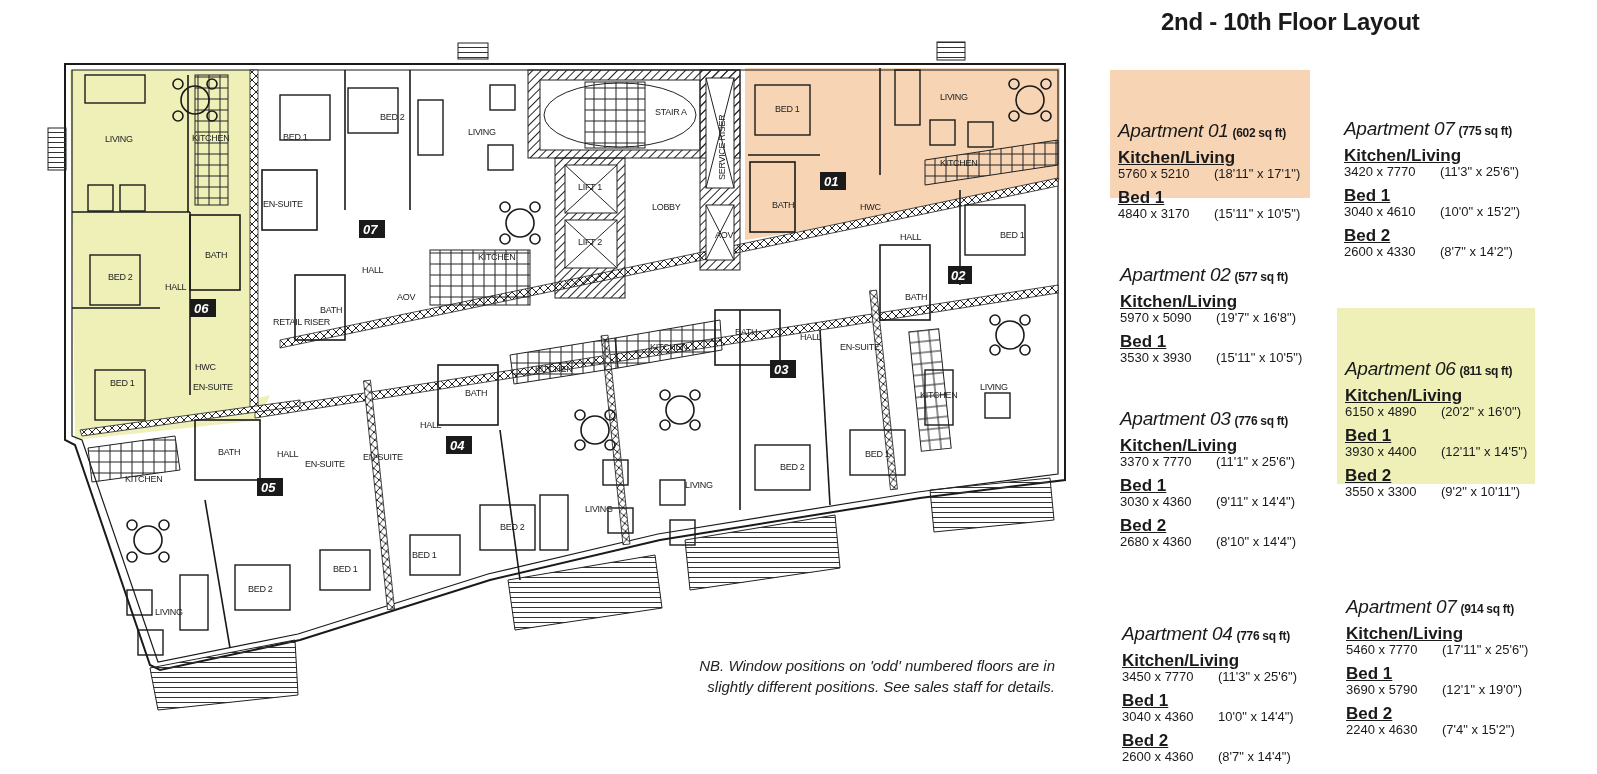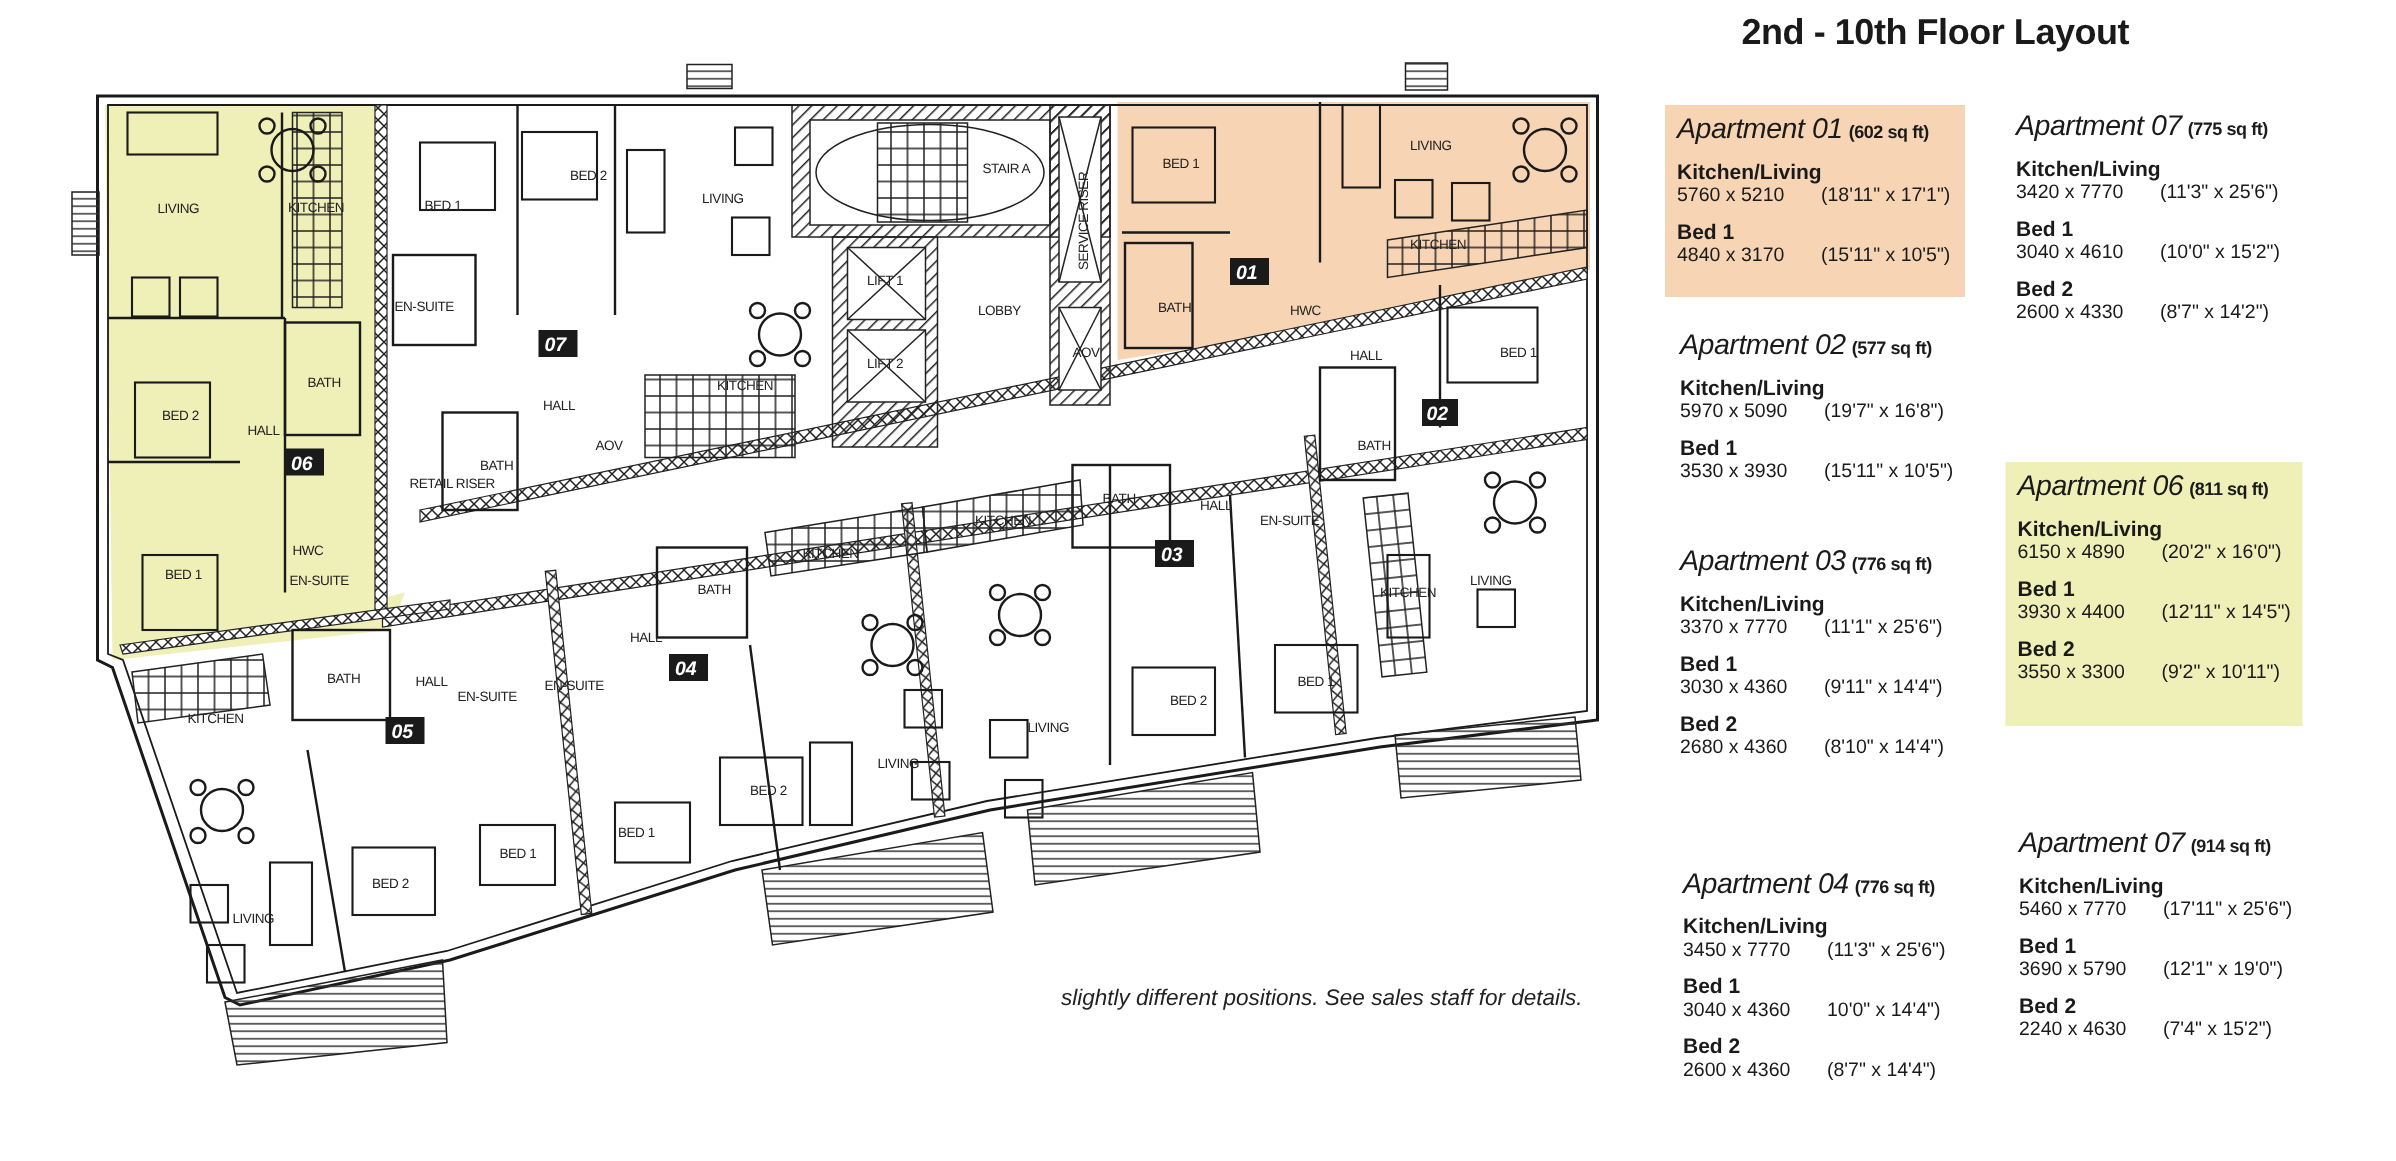--- a/index.html
+++ b/index.html
@@ -12,24 +12,24 @@
   .num-badge rect { fill: #1a1a1a; }
   .num-badge text { fill: #fff; font-size: 13px; font-style: italic; font-weight: bold; font-family: "Liberation Sans", sans-serif; }
 
   .note { position: absolute; left: 675px; top: 655px; width: 380px; font-size: 15px; font-style: italic; color: #222; line-height: 21px; text-align: right; }
 
   .title { position: absolute; left: 1113px; top: 8px; font-size: 24px; font-weight: bold; color: #1a1a1a; letter-spacing: -0.3px; margin-left: 48px; }
 
   .apt { position: absolute; padding: 6px 8px 6px 8px; }
   .apt.hl-orange { background: #f7d5b4; }
   .apt.hl-yellow { background: #eef0b8; }
-  .apt-head { font-size: 19px; font-style: italic; color: #1a1a1a; white-space: nowrap; letter-spacing: -0.3px; }
+  .apt-head { font-size: 19px; font-style: italic; color: #1a1a1a; white-space: nowrap; letter-spacing: -0.3px; margin-top: 44px; }
   .apt-area { font-size: 12px; font-style: normal; font-weight: bold; margin-left: 4px; }
   .room { margin-top: 8px; }
-  .room-name { font-size: 14px; font-weight: bold; line-height: 16px; }
+  .room-name { font-size: 17px; font-weight: bold; line-height: 16px; text-decoration: underline; }
   .room-dim { font-size: 13px; line-height: 16px; white-space: nowrap; }
   .room-dim .metric { display: inline-block; width: 96px; }
 </style>
 </head>
 <body>
 
 <div id="plan">
 <svg viewBox="0 0 1100 774" xmlns="http://www.w3.org/2000/svg">
   <defs>
     <pattern id="hatch" width="6" height="6" patternUnits="userSpaceOnUse" patternTransform="rotate(45)">
@@ -297,20 +297,21 @@
         </g>
     <g>
           <rect x="359" y="220" width="26" height="18"></rect>
           <text x="363" y="234">07</text>
         </g>
   </g>
 </svg>
 </div>
 
 <div class="note">
+  <div>NB. Window positions on 'odd' numbered floors are in</div>
   <div>slightly different positions. See sales staff for details.</div>
 </div>
 
 <div class="title">2nd - 10th Floor Layout</div>
 
 <div class="apt hl-orange" style="left:1110px; top:70px; width:200px; height:128px;">
   <div class="apt-head"><span>Apartment 01</span><span class="apt-area">(602 sq ft)</span></div>
   <div class="room">
       <div class="room-name">Kitchen/Living</div>
       <div class="room-dim"><span class="metric">5760 x 5210</span><span>(18'11" x 17'1")</span></div>

